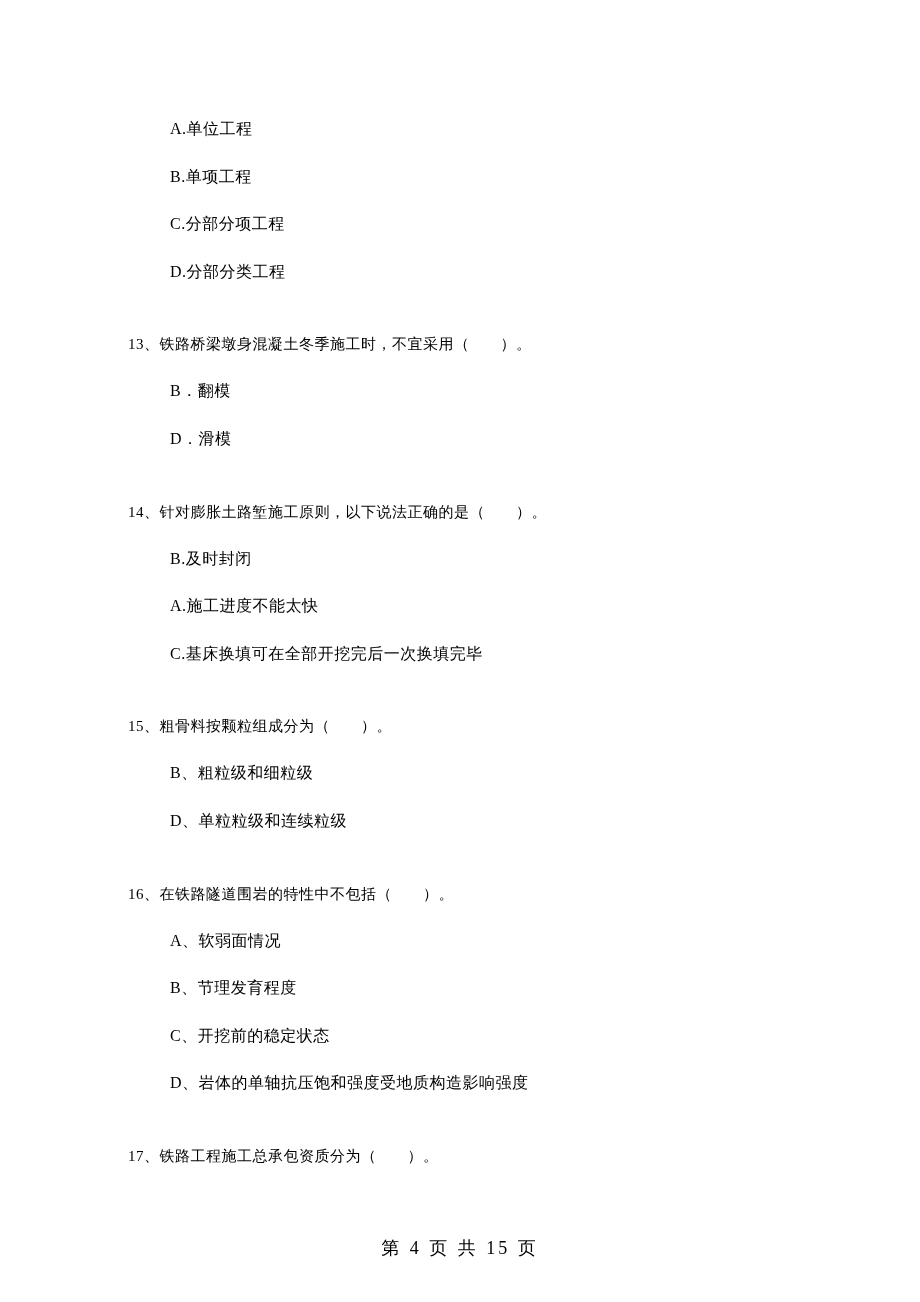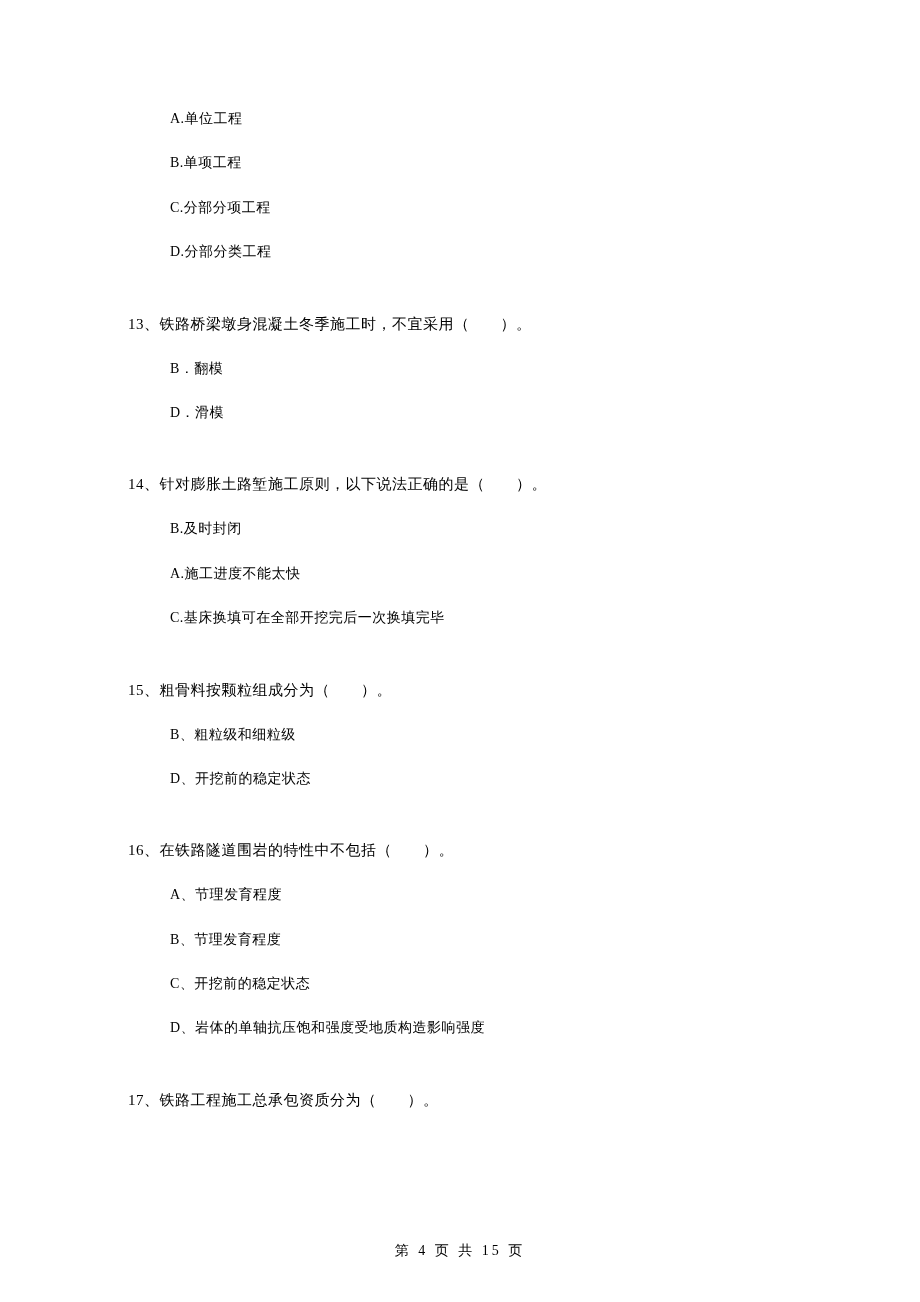--- a/index.html
+++ b/index.html
@@ -13,39 +13,40 @@
       background: #ffffff;
       font-family: "SimSun", "宋体", serif;
       color: #000000;
       position: relative;
     }
     .page-content {
       padding: 108px 128px 0 128px;
     }
     .option {
       padding-left: 42px;
-      font-size: 14px;
+      font-size: 16px;
       line-height: 1.6;
       margin-bottom: 22px;
       letter-spacing: 0.5px;
+      margin-top: 8px;
     }
     .question {
       font-size: 15px;
       line-height: 1.6;
       margin-bottom: 22px;
       letter-spacing: 0.5px;
       margin-top: 48px;
     }
     .footer {
       position: absolute;
       bottom: 42px;
       left: 0;
       width: 100%;
       text-align: center;
-      font-size: 14px;
+      font-size: 18px;
       letter-spacing: 3px;
     }
   </style>
 </head>
 <body>
 
 <div class="page-content">
   <div class="option">A.单位工程</div>
   <div class="option">B.单项工程</div>
   <div class="option">C.分部分项工程</div>
@@ -55,24 +56,24 @@
   <div class="option">B．翻模</div>
   <div class="option">D．滑模</div>
 
   <div class="question">14、针对膨胀土路堑施工原则，以下说法正确的是（　　）。</div>
   <div class="option">B.及时封闭</div>
   <div class="option">A.施工进度不能太快</div>
   <div class="option">C.基床换填可在全部开挖完后一次换填完毕</div>
 
   <div class="question">15、粗骨料按颗粒组成分为（　　）。</div>
   <div class="option">B、粗粒级和细粒级</div>
-  <div class="option">D、开挖前的稳定状态</div>
+  <div class="option">D、单粒粒级和连续粒级</div>
 
   <div class="question">16、在铁路隧道围岩的特性中不包括（　　）。</div>
-  <div class="option">A、节理发育程度</div>
+  <div class="option">A、软弱面情况</div>
   <div class="option">B、节理发育程度</div>
   <div class="option">C、开挖前的稳定状态</div>
   <div class="option">D、岩体的单轴抗压饱和强度受地质构造影响强度</div>
 
   <div class="question">17、铁路工程施工总承包资质分为（　　）。</div>
 </div>
 
 <div class="footer">第 4 页 共 15 页</div>
 
 </body></html>

